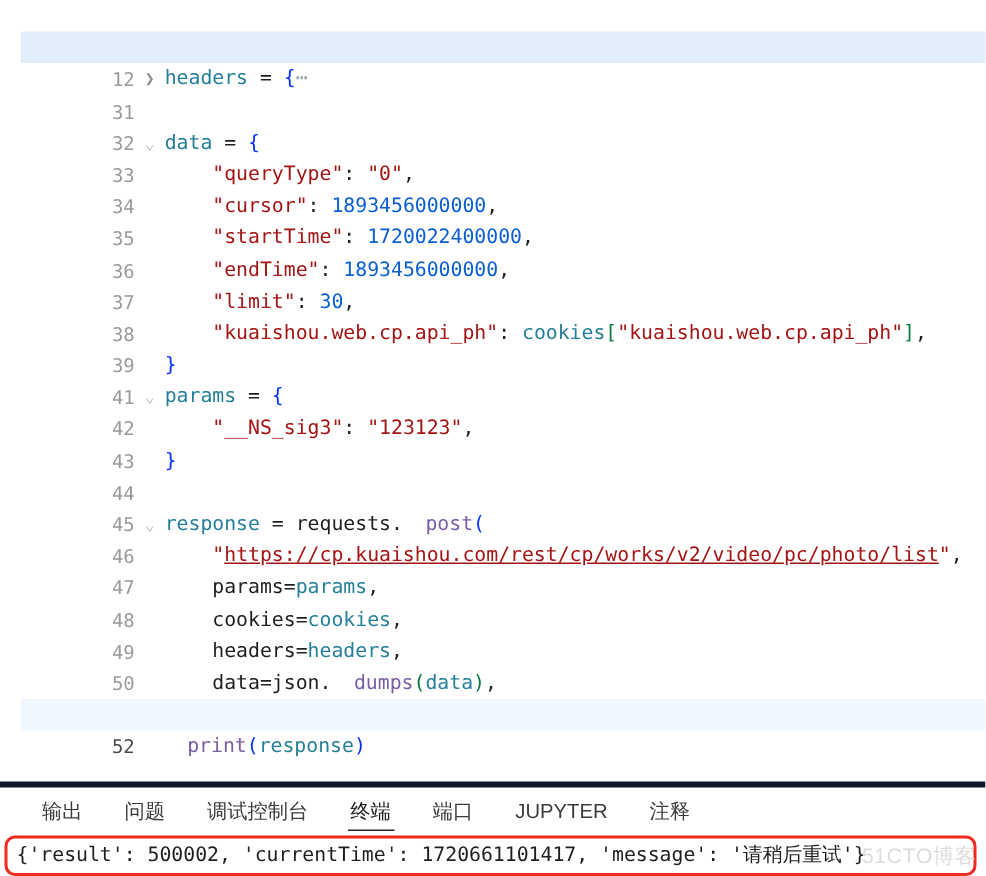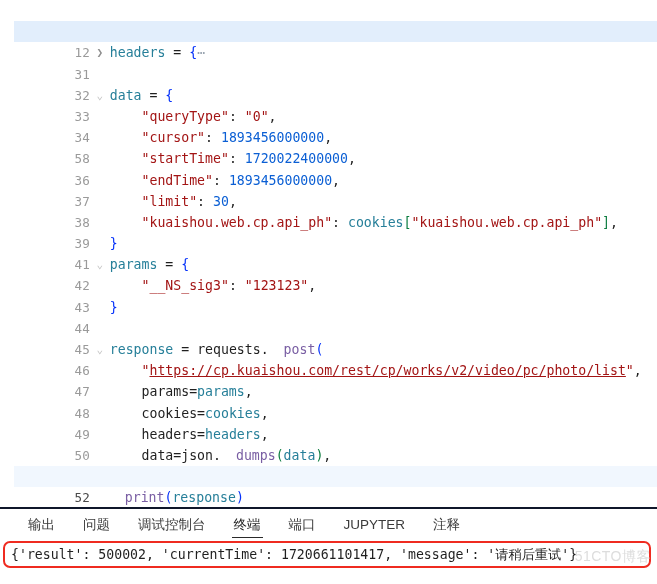--- a/index.html
+++ b/index.html
@@ -74,25 +74,25 @@
   .t-num  { color: #0b5fd4; }           
   .t-fn   { color: #795ea3; padding-left: 15px; }           
   .t-plain{ color: #1f1f1f; }
   .t-grn  { color: #0b7c3f; }           
   .t-ell  { color: #9aa5b1; letter-spacing: 0.5px; }
   .t-link { color: #a31515; text-decoration: underline; text-decoration-color:#a31515; }
 
   
   #panel {
     position: absolute;
-    left: 0; top: 507px;
+    left: 0; top: 521px;
     width: 657px;
     height: 63px;
     background: #ffffff;
-    border-top: 2px solid #0f172a;
+    border-top: 4px solid #0f172a;
     box-sizing: border-box;
   }
   #panel-tabs {
     height: 31px;
     display: flex;
     align-items: center;
     padding-left: 14px;
     gap: 0px;
     font-family: "Liberation Sans", "DejaVu Sans", sans-serif;
   }
@@ -173,21 +173,21 @@
 
   <div class="code-line">
     <span class="gutter">33</span><span class="fold"></span><span class="code">    <span class="t-str">"queryType"</span><span class="t-op">: </span><span class="t-str">"0"</span><span class="t-op">,</span></span>
   </div>
 
   <div class="code-line">
     <span class="gutter">34</span><span class="fold"></span><span class="code">    <span class="t-str">"cursor"</span><span class="t-op">: </span><span class="t-num">1893456000000</span><span class="t-op">,</span></span>
   </div>
 
   <div class="code-line">
-    <span class="gutter">58</span><span class="fold"></span><span class="code">    <span class="t-str">"startTime"</span><span class="t-op">: </span><span class="t-num">1720022400000</span><span class="t-op">,</span></span>
+    <span class="gutter">35</span><span class="fold"></span><span class="code">    <span class="t-str">"startTime"</span><span class="t-op">: </span><span class="t-num">1720022400000</span><span class="t-op">,</span></span>
   </div>
 
   <div class="code-line">
     <span class="gutter">36</span><span class="fold"></span><span class="code">    <span class="t-str">"endTime"</span><span class="t-op">: </span><span class="t-num">1893456000000</span><span class="t-op">,</span></span>
   </div>
 
   <div class="code-line">
     <span class="gutter">37</span><span class="fold"></span><span class="code">    <span class="t-str">"limit"</span><span class="t-op">: </span><span class="t-num">30</span><span class="t-op">,</span></span>
   </div>
 

